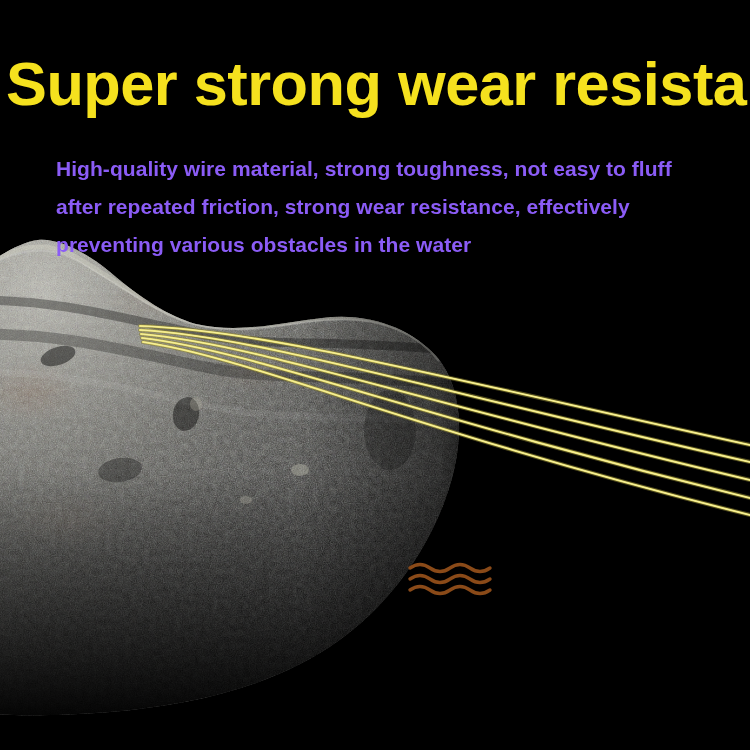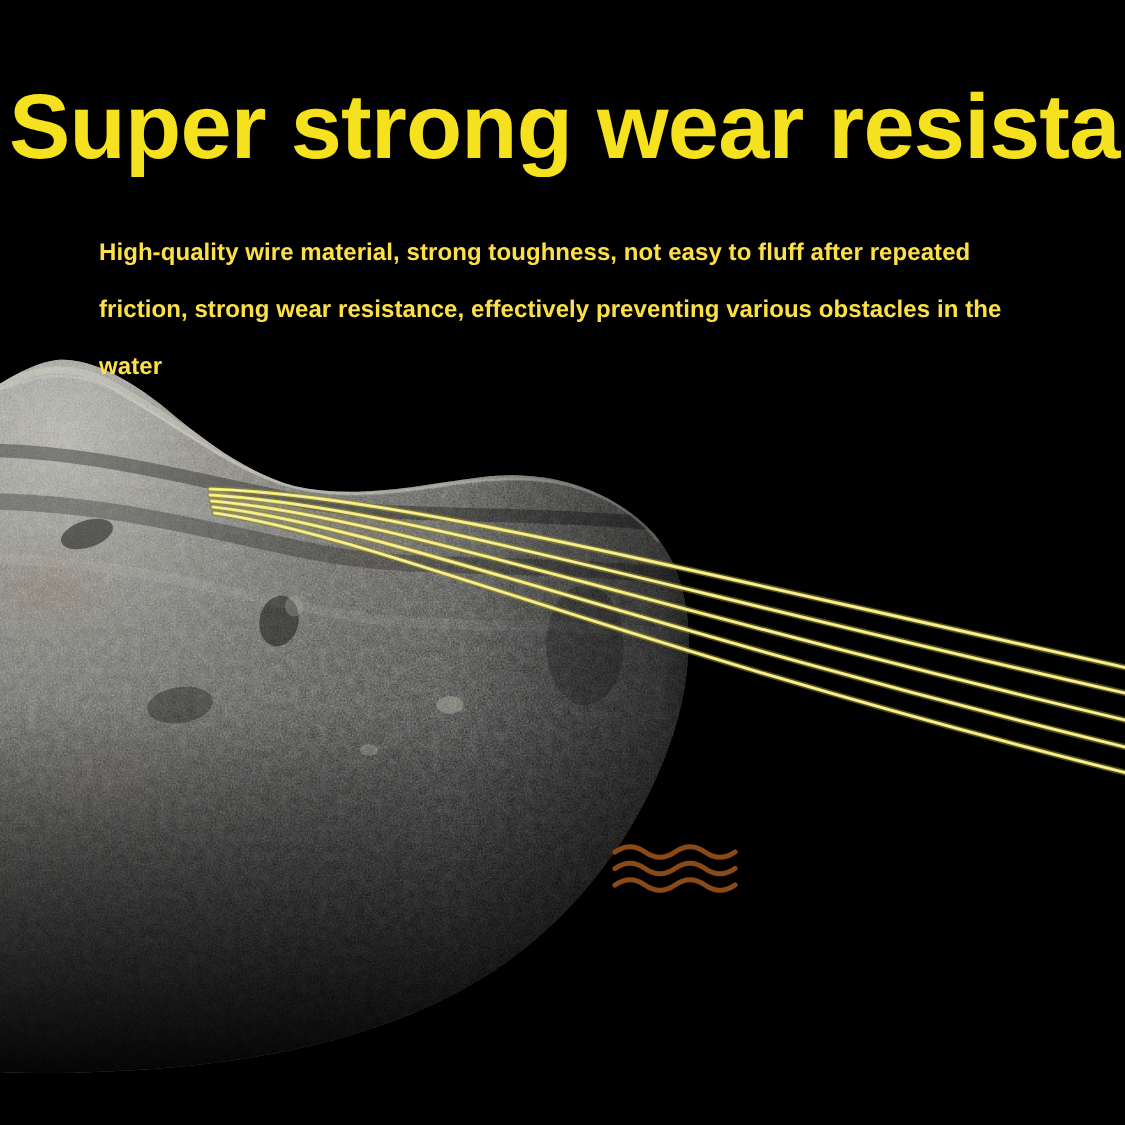--- a/index.html
+++ b/index.html
@@ -30,29 +30,29 @@
     font-size: 61px;
     line-height: 64px;
     letter-spacing: -0.5px;
     color: #F5E11E;
     white-space: nowrap;
     transform: scaleX(1.005);
     transform-origin: left center;
   }
   .bodycopy {
     position: absolute;
-    left: 66px;
+    left: 56px;
     top: 150px;
     width: 624px;
     margin: 0;
     font-family: "Liberation Sans", sans-serif;
     font-weight: bold;
-    font-size: 16px;
+    font-size: 21px;
     line-height: 38px;
-    color: #fde047;
+    color: #8b5cf6;
     letter-spacing: 0.05px;
   }
 
   
   .scene {
     position: absolute;
     inset: 0;
   }
   .scene svg {
     position: absolute;

